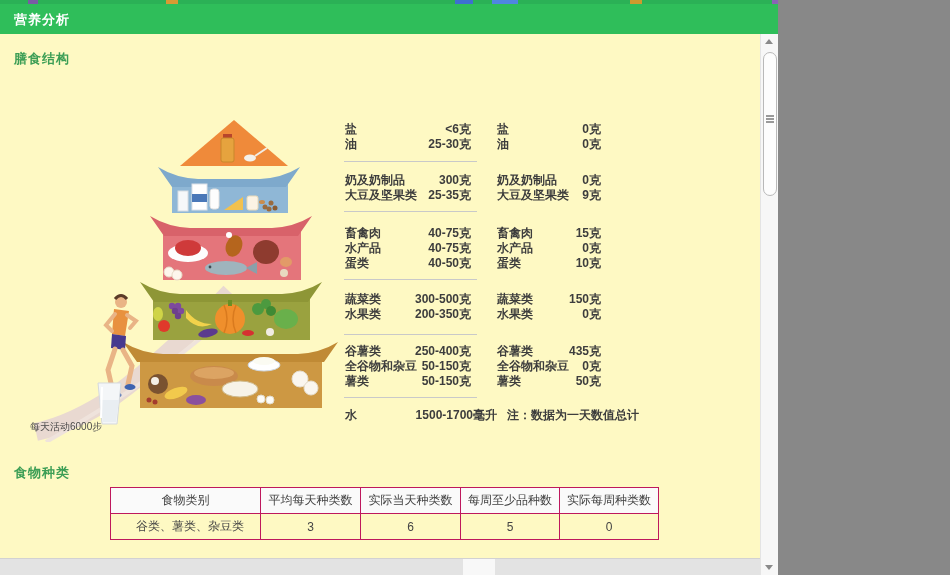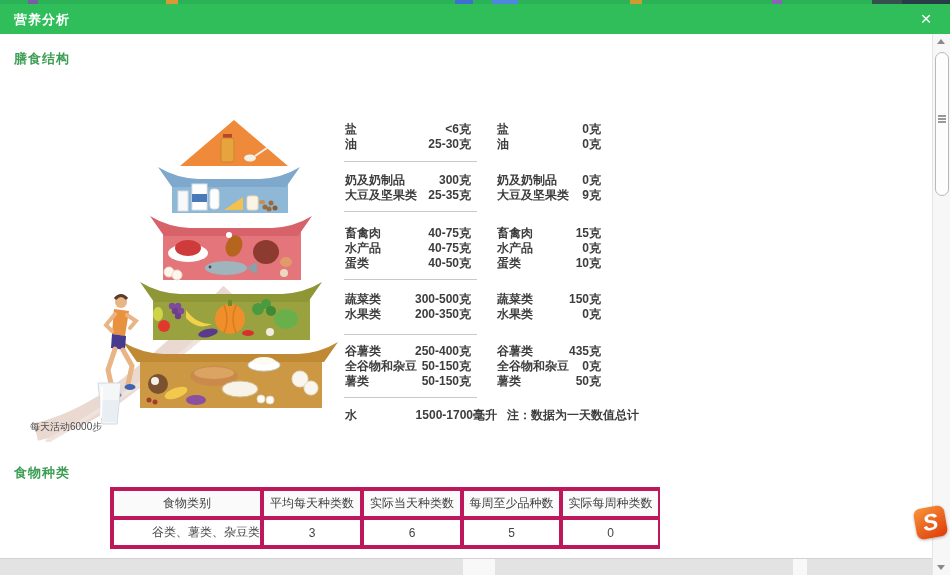--- a/index.html
+++ b/index.html
@@ -1,17 +1,17 @@
 <!DOCTYPE html>
 <html><head>
 <meta charset="utf-8">
 <style>
   html,body{margin:0;padding:0;background:#888;}
-  #screen{position:relative;width:950px;height:575px;overflow:hidden;
-          background:#ffffff;font-family:"Liberation Sans","DejaVu Sans",sans-serif;color:#3d3d3d;}
+  #screen{position:relative;width:778px;height:575px;overflow:hidden;
+          background:#fef9c3;font-family:"Liberation Sans","DejaVu Sans",sans-serif;color:#3d3d3d;}
   
   .top-strip{position:absolute;left:0;top:0;width:950px;height:4px;background:#2bb156;}
   .seg{position:absolute;top:0;height:4px;}
   
   .win-header{position:absolute;left:0;top:4px;width:950px;height:30px;background:#2fbe5a;}
   .win-title{position:absolute;left:14px;top:7px;font-size:13px;font-weight:bold;color:#fff;letter-spacing:1px;}
   .close-btn{position:absolute;right:12px;top:3px;width:24px;height:24px;color:#fff;font-size:19px;
              line-height:24px;text-align:center;cursor:pointer;}
   
   .section-title{position:absolute;font-size:13px;font-weight:bold;color:#3c9e55;letter-spacing:1px;}
@@ -23,23 +23,23 @@
   .mdiv{position:absolute;left:344px;width:133px;border-top:1px solid #c9c9c9;height:0;}
   .arow{position:absolute;left:497px;display:flex;font-size:12px;font-weight:600;color:#3d3d3d;white-space:nowrap;}
   .arow .al{width:70px;}
   .arow .av{width:34px;text-align:right;}
   .arow .an{margin-left:15px;font-weight:600;}
   .water-note{position:absolute;left:507px;font-size:12px;font-weight:600;color:#3d3d3d;white-space:nowrap;}
   .activity-label{position:absolute;left:30px;top:420px;font-size:10px;color:#4a4a4a;}
   
   .table-clip{position:absolute;left:110px;top:487px;width:550px;height:71px;overflow:hidden;}
   table.food{border-collapse:collapse;table-layout:fixed;width:548px;font-size:12px;color:#444;}
-  table.food th,table.food td{border:4px solid #be185d;height:25px;text-align:center;font-weight:normal;padding:0;}
+  table.food th,table.food td{border:1px solid #be185d;height:25px;text-align:center;font-weight:normal;padding:0;}
   table.food th{background:#fafafa;color:#3f3f3f;}
-  table.food td.c0{text-align:right;padding-left:9px;}
+  table.food td.c0{text-align:center;padding-left:9px;}
   
   .bottom-band{position:absolute;left:0;top:558px;width:933px;height:17px;background:#e3e3e3;border-top:1px solid #d2d2d2;}
   .band-gap{position:absolute;top:0;height:17px;background:#f8f8f8;}
   
   .scrollbar{position:absolute;right:0;top:34px;width:17px;height:541px;background:#f7f7f7;border-left:1px solid #e4e4e4;}
   .sb-btn{position:absolute;left:0;width:16px;height:15px;}
   .sb-arrow-up{position:absolute;left:4px;top:5px;width:0;height:0;border-left:4px solid transparent;
                border-right:4px solid transparent;border-bottom:5px solid #8a8a8a;}
   .sb-arrow-down{position:absolute;left:4px;top:5px;width:0;height:0;border-left:4px solid transparent;
                border-right:4px solid transparent;border-top:5px solid #8a8a8a;}

